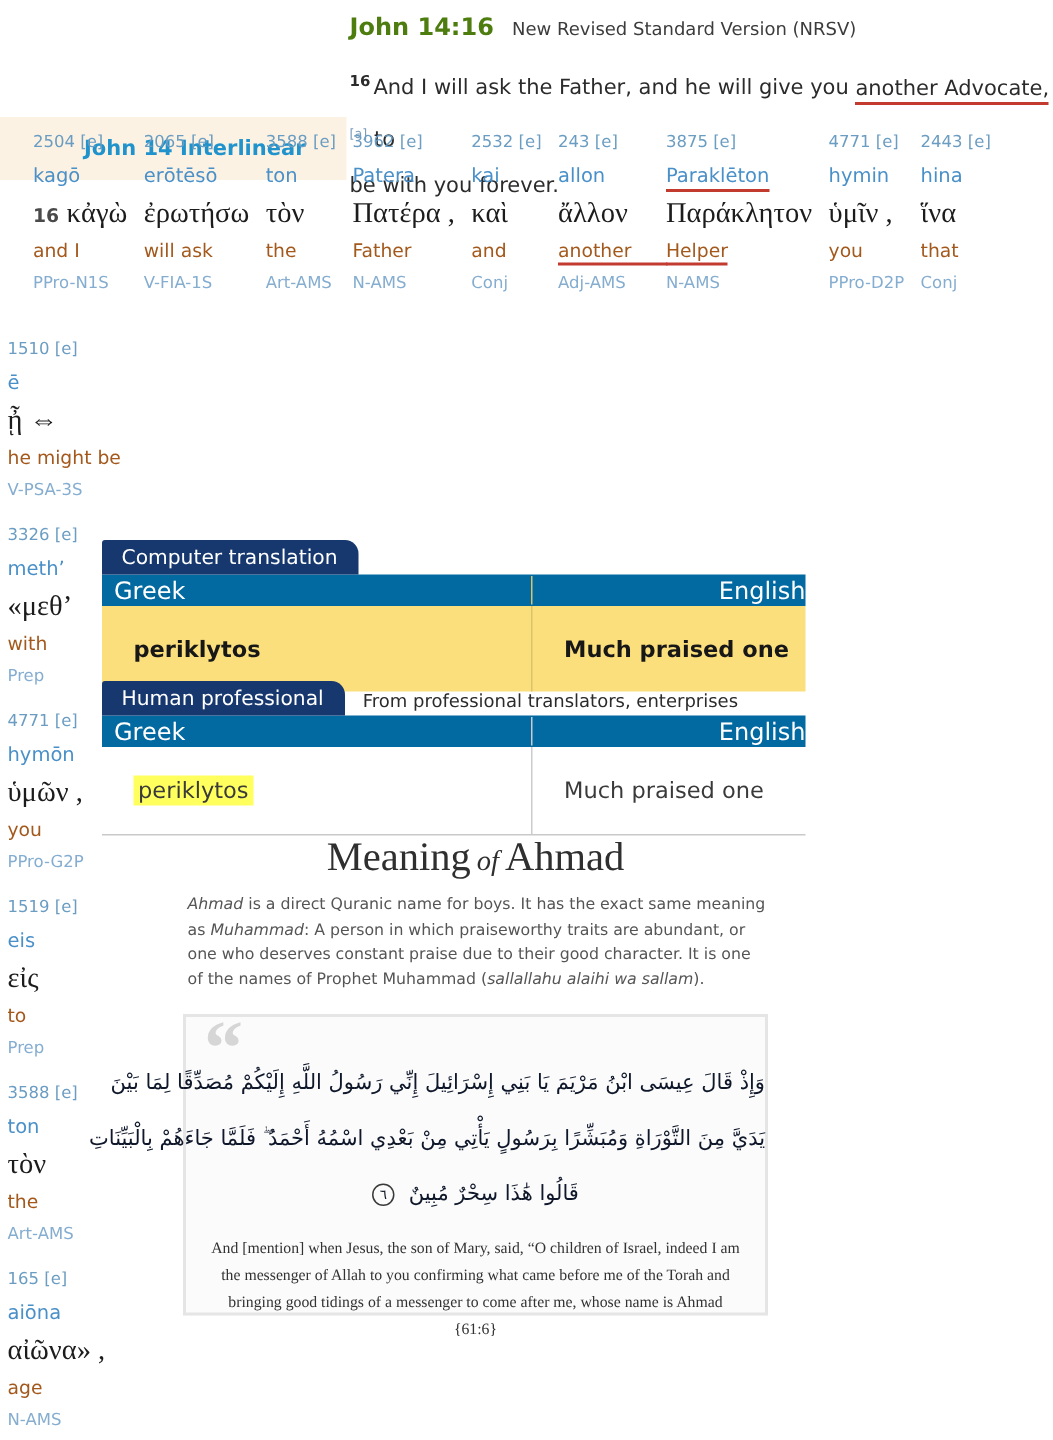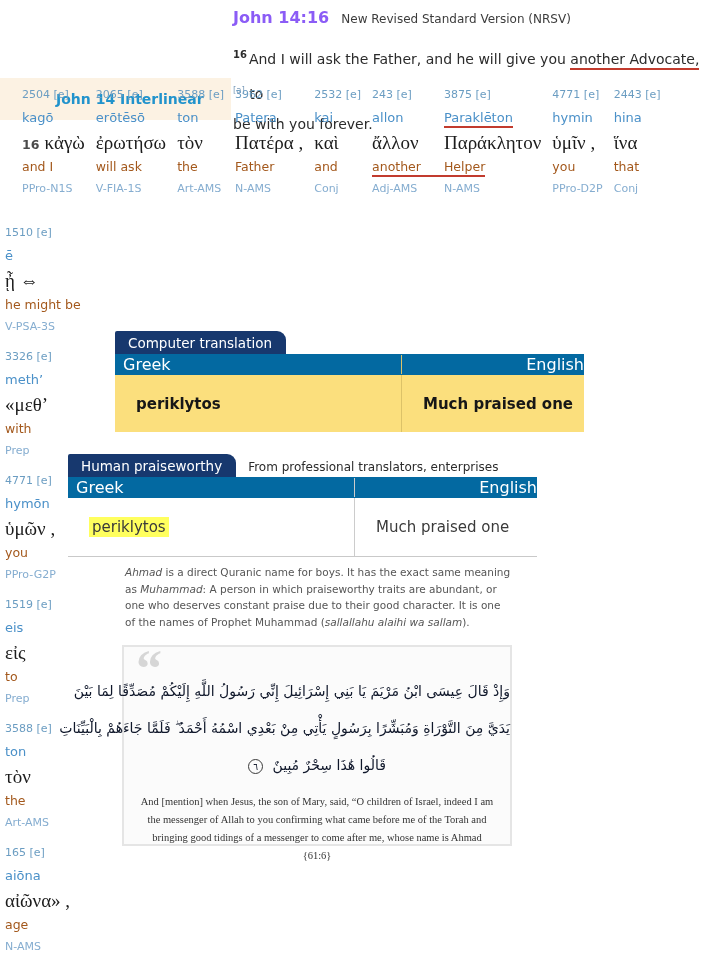--- a/index.html
+++ b/index.html
@@ -2,21 +2,21 @@
 <html><head>
 <meta charset="utf-8">
 <style>
   * { margin:0; padding:0; box-sizing:border-box; }
   body { background:#fff; }
   #canvas { position:relative; width:702px; height:960px; background:#fff; overflow:hidden;
             font-family:"DejaVu Sans","Liberation Sans",sans-serif; }
 
   
   .page-header { position:absolute; left:233px; top:8px; white-space:nowrap; }
-  .verse-ref { font-size:16px; font-weight:bold; color:#8b5cf6; }
+  .verse-ref { font-size:16px; font-weight:bold; color:#4d7c0f; }
   .version { font-size:12px; color:#3c3c3c; margin-left:7px; }
 
   .interlinear-strip { position:absolute; left:0; top:43px; width:231px; height:42px;
     background:#fcf2e3; display:flex; align-items:center; padding-left:56px;margin-top:35px; }
   .interlinear-link { font-size:14px; font-weight:bold; color:#2193cc; cursor:pointer; }
 
   .verse-text { position:absolute; left:233px; top:39px; width:470px;
     font-size:14px; line-height:31px; color:#2b2b2b; }
   .verse-text sup { font-size:10px; font-weight:bold; vertical-align:super; margin-right:2px; }
   .u-red { border-bottom:2px solid #c23b2e; padding-bottom:1px; }
@@ -32,21 +32,21 @@
   .il-greek { height:28px; font-size:19px; line-height:24px; color:#1c1c1c;
     font-family:"Liberation Serif","DejaVu Serif",serif; white-space:nowrap; }
   .il-gloss { height:23px; font-size:12.5px; color:#a3581c; white-space:nowrap; }
   .il-parsing { font-size:11px; color:#85add0; cursor:pointer; }
   .vnum { font-size:12.5px; font-weight:bold; color:#4a4a4a;
     font-family:"DejaVu Sans",sans-serif; margin-right:5px; }
   .u-red-ext { border-bottom:2px solid #c23b2e; padding-bottom:1px; padding-right:24px; margin-right:-12px; }
 
   
   .mm-block { position:absolute; left:68px; width:469px; }
-  .mm-computer { top:331px;margin-left:47px; }
+  .mm-computer { top:360px; }
   .mm-human { top:454px; }
   .mm-tabrow { display:flex; align-items:center; }
   .mm-tab { display:inline-block; background:#17386e; color:#fff; font-size:13.5px;
     padding:4px 14px 3px 13px; border-radius:2px 9px 0 0; }
   .mm-note { font-size:12px; color:#2b2b2b; margin-left:12px; padding-top:3px; }
   .mm-head { display:flex; background:#0369a1; color:#fff; font-size:16px; height:21px; align-items:center;justify-content:space-between; }
   .mm-head .cell-greek { width:287px; padding-left:8px; }
   .mm-head .cell-english { padding-left:22px; }
   .mm-body { display:flex; }
   .mm-computer .mm-body { background:#fbdf7d; height:57px; font-weight:bold; font-size:15px; color:#171717; }
@@ -220,38 +220,41 @@
           <span>periklytos</span>
         </div>
       <div class="cell-english">
           <span>Much praised one</span>
         </div>
     </div>
   </div>
 
   <div class="mm-block mm-human">
     <div class="mm-tabrow">
-      <div class="mm-tab">Human praiseworthy</div>
+      <div class="mm-tab">Human professional</div>
       <div class="mm-note">From professional translators, enterprises</div>
     </div>
     <div class="mm-head">
       <div class="cell-greek">Greek</div>
       <div class="cell-english">English</div>
     </div>
     <div class="mm-body">
       <div class="cell-greek">
           <span class="hl-yellow">periklytos</span>
         </div>
       <div class="cell-english">
           <span>Much praised one</span>
         </div>
     </div>
   </div>
 
   <div class="ahmad">
+    <div class="ahmad-title">
+      <span>Meaning</span><span class="of">of</span><span>Ahmad</span>
+    </div>
     <div class="ahmad-para">
       <span class="it">Ahmad</span><span> is a direct Quranic name for boys. It has the exact same meaning as </span><span class="it">Muhammad</span><span>: A person in which praiseworthy traits are abundant, or one who deserves constant praise due to their good character. It is one of the names of Prophet Muhammad (</span><span class="it">sallallahu alaihi wa sallam</span><span>).</span>
     </div>
 
     <div class="quote-box">
       <div class="quote-mark">“</div>
       <div class="quote-arabic">
         <div class="aline">وَإِذْ قَالَ عِيسَى ابْنُ مَرْيَمَ يَا بَنِي إِسْرَائِيلَ إِنِّي رَسُولُ اللَّهِ إِلَيْكُمْ مُصَدِّقًا لِمَا بَيْنَ</div>
         <div class="aline">يَدَيَّ مِنَ التَّوْرَاةِ وَمُبَشِّرًا بِرَسُولٍ يَأْتِي مِنْ بَعْدِي اسْمُهُ أَحْمَدُ ۖ فَلَمَّا جَاءَهُمْ بِالْبَيِّنَاتِ</div>
         <div class="aline"><span>قَالُوا هَٰذَا سِحْرٌ مُبِينٌ</span> <span class="ayah-num">٦</span></div>

